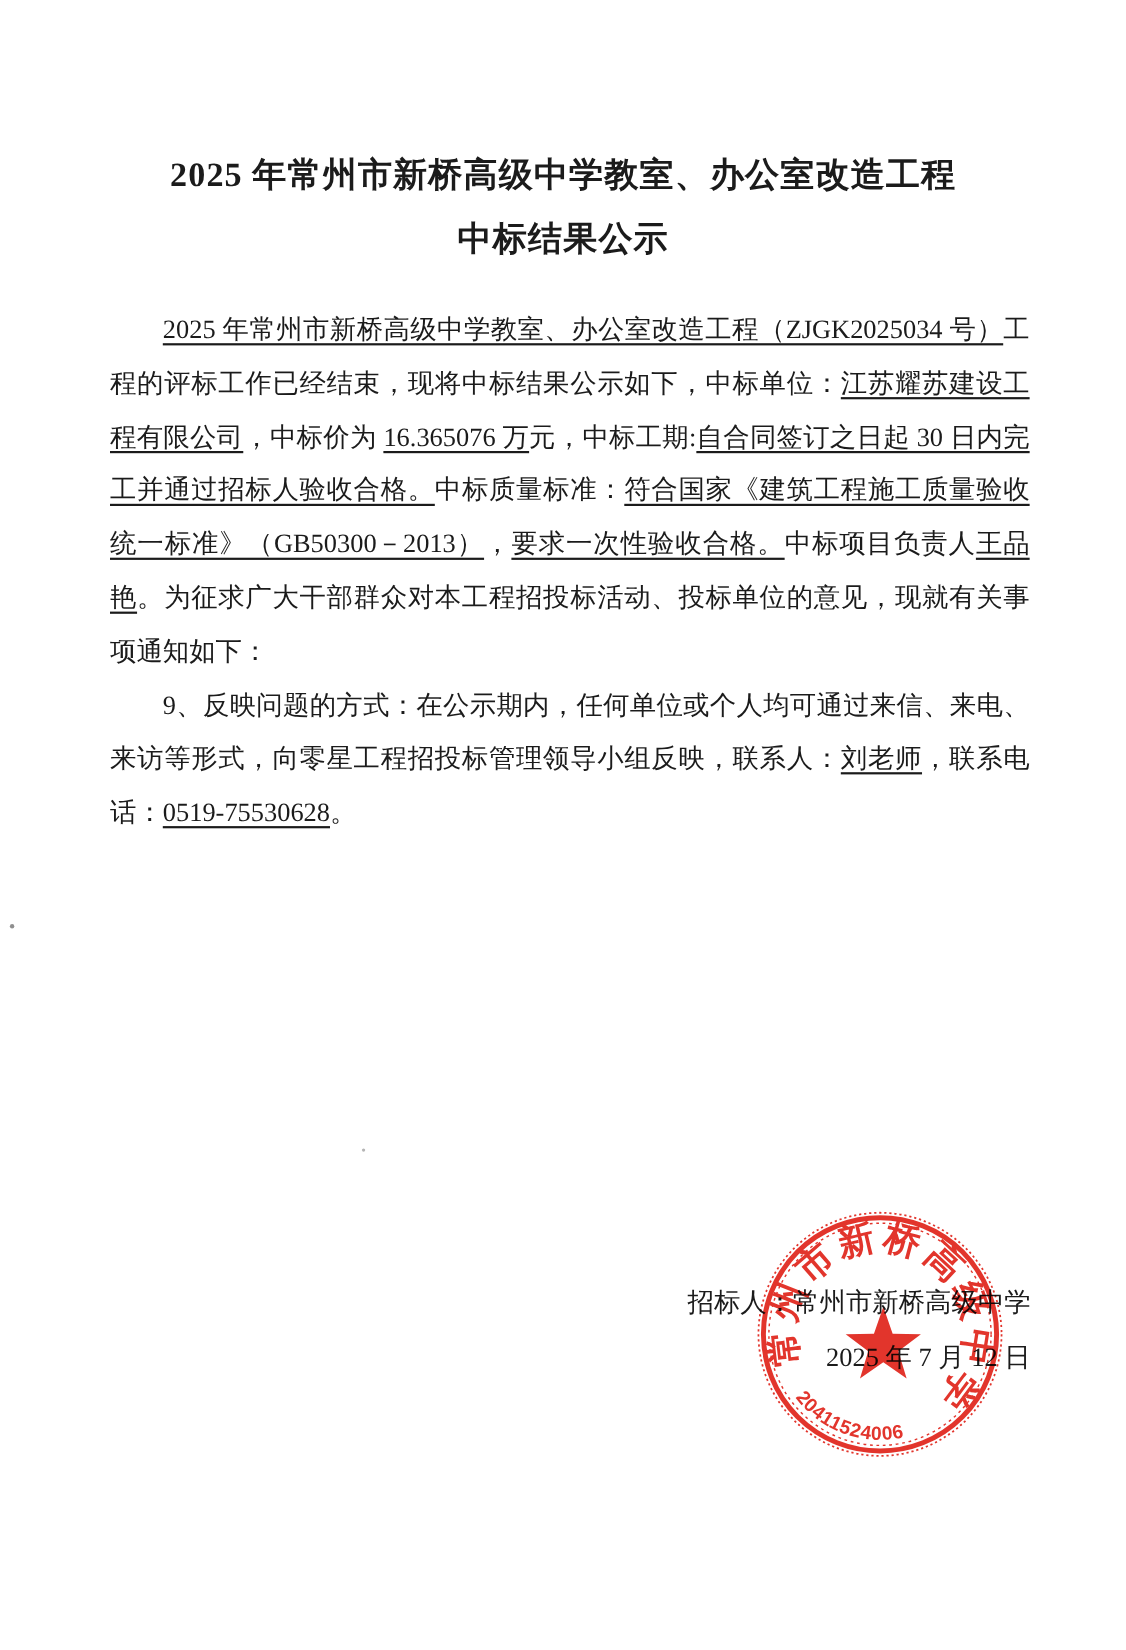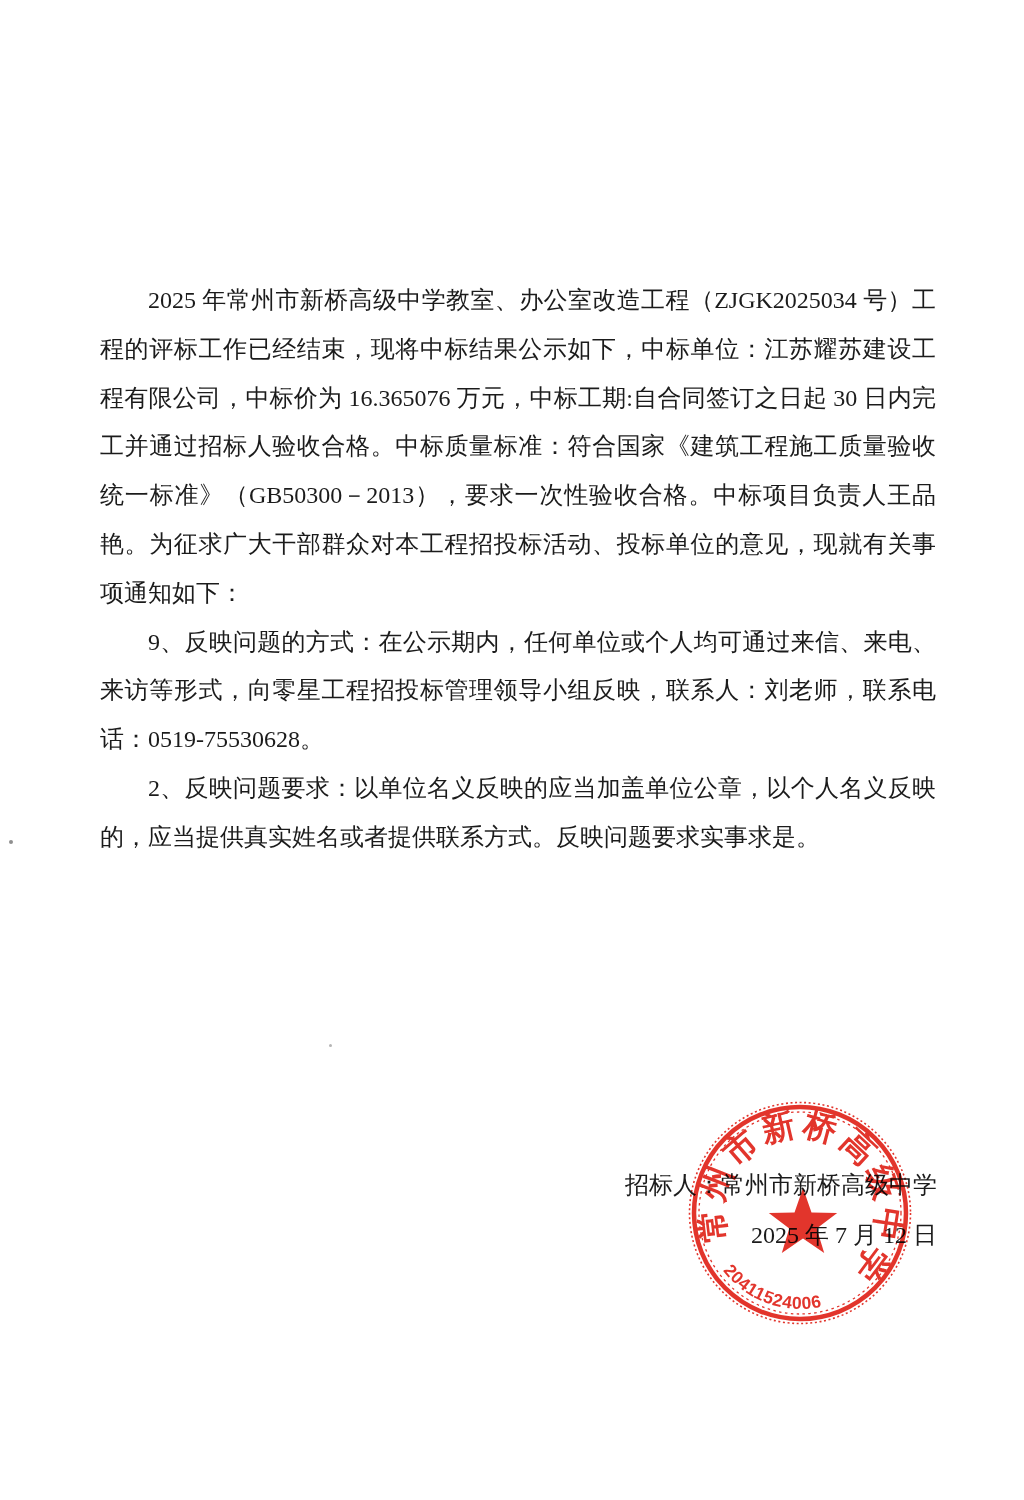--- a/index.html
+++ b/index.html
@@ -15,20 +15,21 @@
     letter-spacing:1px;
   }
   .content{
     position:absolute;left:100px;top:276px;width:836px;
     font-size:24px;line-height:48.8px;
   }
   .para{
     margin:0;text-indent:2em;text-align:justify;
   }
   .u{
+    text-decoration:underline;
     text-decoration-thickness:2px;
     text-underline-offset:5px;
   }
   .sig{
     position:absolute;top:1160px;right:87px;text-align:right;
     font-size:24px;line-height:50px;white-space:nowrap;
   }
   .seal{
     position:absolute;left:650px;top:1063px;width:310px;height:310px;
     mix-blend-mode:multiply;opacity:.93;pointer-events:none;
@@ -37,25 +38,28 @@
     font-family:"Liberation Sans","DejaVu Sans",sans-serif;
     font-weight:bold;
   }
   .artifact{position:absolute;border-radius:50%;}
 </style>
 </head>
 <body>
 
 <div class="page">
 
+  <div class="title-block">
+    <div>2025 年常州市新桥高级中学教室、办公室改造工程</div>
+    <div>中标结果公示</div>
+  </div>
 
   <div class="content" id="paragraphs">
       <div class="para"><span class="u">2025 年常州市新桥高级中学教室、办公室改造工程（ZJGK2025034 号）</span><span class="">工程的评标工作已经结束，现将中标结果公示如下，中标单位：</span><span class="u">江苏耀苏建设工程有限公司</span><span class="">，中标价为 </span><span class="u">16.365076 万</span><span class="">元，中标工期:</span><span class="u">自合同签订之日起 30 日内完工并通过招标人验收合格。</span><span class="">中标质量标准：</span><span class="u">符合国家《建筑工程施工质量验收统一标准》（GB50300－2013）</span><span class="">，</span><span class="u">要求一次性验收合格。</span><span class="">中标项目负责人</span><span class="u">王品艳</span><span class="">。为征求广大干部群众对本工程招投标活动、投标单位的意见，现就有关事项通知如下：</span></div>
       <div class="para"><span class="">9、反映问题的方式：在公示期内，任何单位或个人均可通过来信、来电、来访等形式，向零星工程招投标管理领导小组反映，联系人：</span><span class="u">刘老师</span><span class="">，联系电话：</span><span class="u">0519-75530628</span><span class="">。</span></div>
-      <div class="para"><span class="">2、反映问题要求：以单位名义反映的应当加盖单位公章，以个人名义反映的，应当提供真实姓名或者提供联系方式。反映问题要求实事求是。</span></div>
     </div>
 
   <div class="sig">
     <div>招标人：常州市新桥高级中学</div>
     <div>2025 年 7 月 12 日</div>
   </div>
 
   <svg class="seal" viewBox="650 1063 310 310" xmlns="http://www.w3.org/2000/svg">
     <defs>
       <path id="arcOrg" d="M 728.6 1241.8 A 77 77 0 1 1 847.4 1273.7" fill="none"></path>

